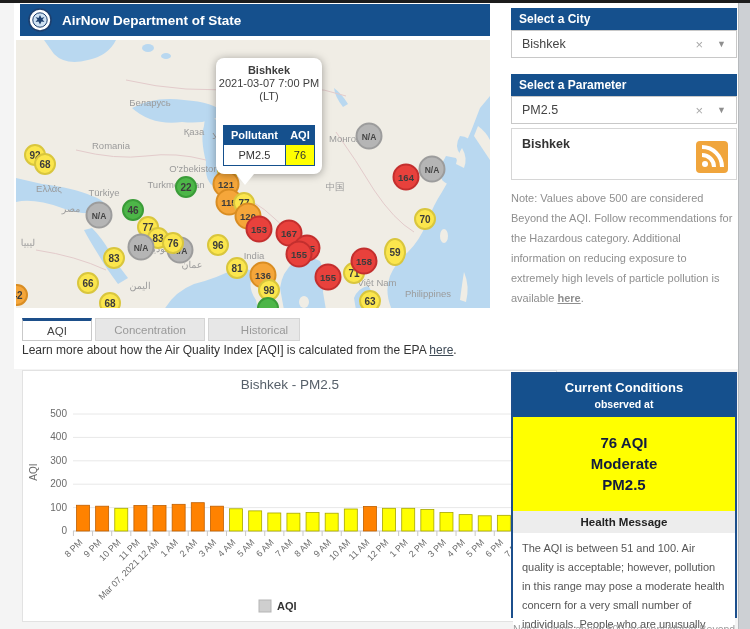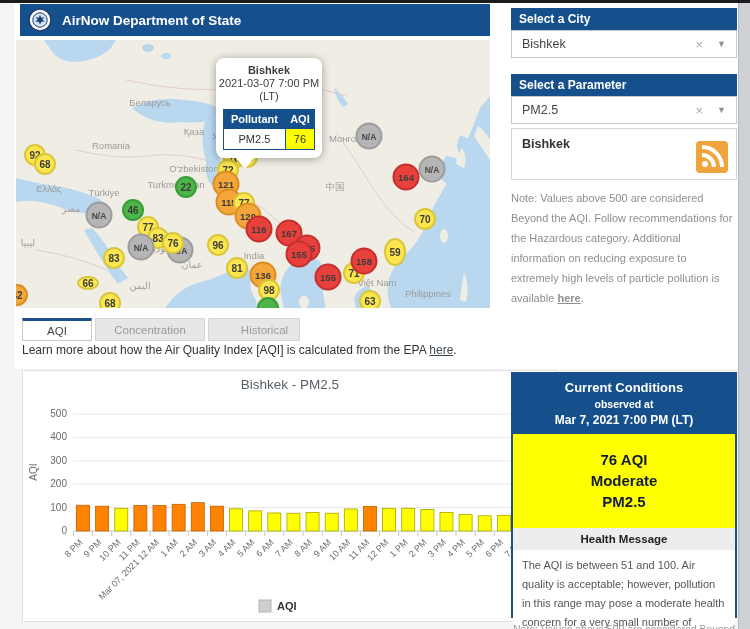--- a/index.html
+++ b/index.html
@@ -27,21 +27,21 @@
   .marker.yellow{background:#fbe64d;border:2px solid #d9c63d;}
   .marker.orange{background:#f5a63a;border:2px solid #d98d23;}
   .marker.red{background:#e8413c;border:2px solid #c32f2e;}
   .marker.green{background:#4db648;border:2px solid #3a9c38;}
   .marker.gray{background:#b5b5b5;border:2px solid #9c9c9c;font-size:8.5px;color:#454545;}
 
   
   #map-popup{position:absolute;left:216px;top:58px;width:106px;background:#ffffff;border-radius:8px;
              box-shadow:0 1px 8px rgba(0,0,0,.35);z-index:30;padding:6px 0 8px 0;}
   #map-popup .pline{font-size:11px;color:#3e3e3e;text-align:center;line-height:13px;}
-  #map-popup table{border-collapse:collapse;margin:6px auto 0 auto;width:92px;}
+  #map-popup table{border-collapse:collapse;margin:22px auto 0 auto;width:92px;}
   #map-popup th{background:#15508d;color:#ffffff;font-size:11px;font-weight:bold;padding:3px 2px;border:1px solid #15508d;}
   #map-popup td{font-size:11px;color:#333333;text-align:center;padding:4px 2px;border:1px solid #15508d;}
   #map-popup td.aqi-cell{background:#ffff00;}
   #popup-tip{position:absolute;left:20px;top:100%;width:0;height:0;
              border:9px solid transparent;border-top:11px solid #ffffff;border-bottom:0;}
 
   
   .tab{position:absolute;top:318px;height:23px;box-sizing:border-box;text-align:center;
        font-size:11.5px;line-height:20px;cursor:pointer;}
   .tab.active{background:#ffffff;border:1px solid #c9c9c9;border-top:3px solid #1d4f8a;color:#444444;font-weight:normal;}
@@ -165,31 +165,31 @@
       <div class="marker green" style="width: 22px; height: 22px; left: 117px; top: 170px;">46</div>
       <div class="marker gray" style="width: 27px; height: 27px; left: 83px; top: 175px;">N/A</div>
       <div class="marker yellow" style="width: 22px; height: 22px; left: 132px; top: 187px;">77</div>
       <div class="marker yellow" style="width: 22px; height: 22px; left: 142px; top: 198px;">83</div>
       <div class="marker gray" style="width: 27px; height: 27px; left: 125px; top: 207px;">N/A</div>
       <div class="marker gray" style="width: 27px; height: 27px; left: 164px; top: 210px;">N/A</div>
       <div class="marker yellow" style="width: 22px; height: 22px; left: 157px; top: 203px;">76</div>
       <div class="marker yellow" style="width: 22px; height: 22px; left: 98px; top: 218px;">83</div>
       <div class="marker yellow" style="width: 22px; height: 22px; left: 202px; top: 205px;">96</div>
       <div class="marker yellow" style="width: 22px; height: 22px; left: 221px; top: 228px;">81</div>
-      <div class="marker yellow" style="width: 22px; height: 14px; left: 72px; top: 243px;">66</div>
+      <div class="marker yellow" style="width: 22px; height: 22px; left: 72px; top: 243px;">66</div>
       <div class="marker orange" style="width: 22px; height: 22px; left: 1px; top: 255px;">42</div>
       <div class="marker yellow" style="width: 22px; height: 22px; left: 94px; top: 263px;">68</div>
       <div class="marker yellow" style="width: 22px; height: 22px; left: 218px; top: 118px;">76</div>
       <div class="marker yellow" style="width: 22px; height: 22px; left: 231px; top: 117px;">72</div>
       <div class="marker yellow" style="width: 22px; height: 22px; left: 212px; top: 130px;">72</div>
       <div class="marker orange" style="width: 27px; height: 27px; font-size: 9.5px; left: 210px; top: 144px;">121</div>
       <div class="marker orange" style="width: 27px; height: 27px; font-size: 9.5px; left: 213px; top: 162px;">115</div>
       <div class="marker yellow" style="width: 22px; height: 22px; left: 228px; top: 163px;">77</div>
       <div class="marker orange" style="width: 27px; height: 27px; font-size: 9.5px; left: 232px; top: 176px;">120</div>
-      <div class="marker red" style="width: 27px; height: 27px; font-size: 9.5px; left: 243px; top: 189px;">116</div>
+      <div class="marker red" style="width: 27px; height: 27px; font-size: 9.5px; left: 243px; top: 189px;">153</div>
       <div class="marker red" style="width: 27px; height: 27px; font-size: 9.5px; left: 273px; top: 193px;">167</div>
       <div class="marker red" style="width: 27px; height: 27px; font-size: 9.5px; left: 291px; top: 208px;">165</div>
       <div class="marker red" style="width: 27px; height: 27px; font-size: 9.5px; left: 283px; top: 214px;">155</div>
       <div class="marker orange" style="width: 27px; height: 27px; font-size: 9.5px; left: 247px; top: 235px;">136</div>
       <div class="marker yellow" style="width: 22px; height: 22px; left: 253px; top: 250px;">98</div>
       <div class="marker red" style="width: 27px; height: 27px; font-size: 9.5px; left: 312px; top: 237px;">155</div>
       <div class="marker yellow" style="width: 22px; height: 22px; left: 338px; top: 233px;">71</div>
       <div class="marker red" style="width: 27px; height: 27px; font-size: 9.5px; left: 348px; top: 221px;">158</div>
       <div class="marker yellow" style="width: 22px; height: 28px; left: 379px; top: 212px;">59</div>
       <div class="marker yellow" style="width: 22px; height: 22px; left: 354px; top: 261px;">63</div>
@@ -350,21 +350,20 @@
 </div>
 
 <div id="side-note">
   <span>Note: Values above 500 are considered Beyond the AQI. Follow recommendations for the Hazardous category. Additional information on reducing exposure to extremely high levels of particle pollution is available </span><a class="lnk">here</a><span>.</span>
 </div>
 
 <div id="cc-panel">
   <div id="cc-header">
     <div class="l1">Current Conditions</div>
     <div class="l2">observed at</div>
-    <div class="l3">Mar 7, 2021 7:00 PM (LT)</div>
   </div>
   <div id="cc-aqi">
     <div>76 AQI</div>
     <div>Moderate</div>
     <div>PM2.5</div>
   </div>
   <div id="cc-health-title">Health Message</div>
   <div id="cc-health-text">The AQI is between 51 and 100. Air quality is acceptable; however, pollution in this range may pose a moderate health concern for a very small number of individuals. People who are unusually sensitive to ozone or particle pollution may experience respiratory symptoms.</div>
 </div>
 

